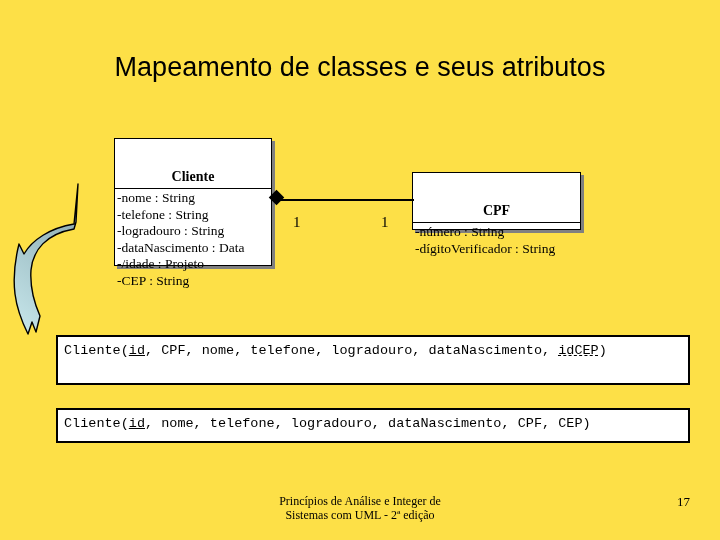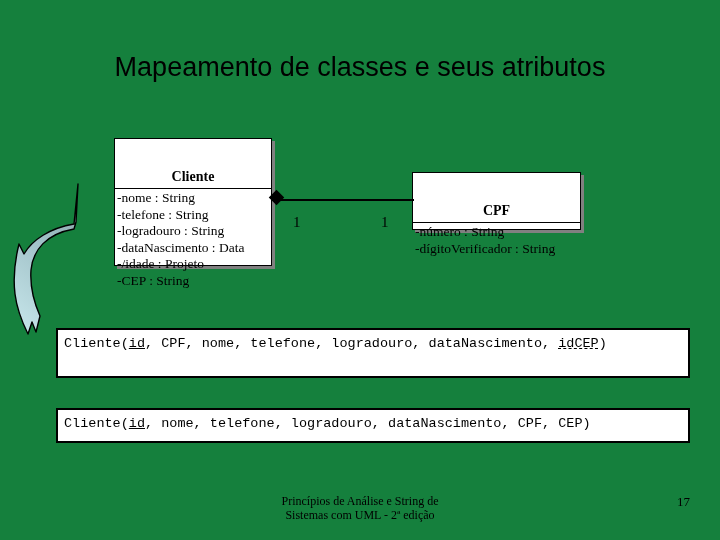--- a/index.html
+++ b/index.html
@@ -4,21 +4,21 @@
 <style>
   html, body {
     margin: 0;
     padding: 0;
     background: #ffffff;
   }
   #slide {
     position: relative;
     width: 720px;
     height: 540px;
-    background: #15803d;
+    background: #fde047;
     overflow: hidden;
     font-family: "Liberation Sans", sans-serif;
   }
 
   
   #slide-title {
     position: absolute;
     left: 0;
     top: 52px;
     width: 720px;
@@ -118,21 +118,21 @@
     box-sizing: border-box;
     background: #ffffff;
     border: 2px solid #000000;
     font-family: "Liberation Mono", monospace;
     font-size: 13.5px;
     line-height: 19px;
     color: #000000;
     padding: 4px 0 4px 6px;
     white-space: nowrap;
   }
-  #code-box-1 { top: 328px; height: 50px; }
+  #code-box-1 { top: 335px; height: 50px; }
   #code-box-2 { top: 408px; height: 35px; }
   .code-line { white-space: pre; }
   .pk { text-decoration: underline; }
   .fk {
     text-decoration: underline;
     text-decoration-style: dashed;
     text-decoration-thickness: 1px;
   }
 
   
@@ -207,18 +207,18 @@
 
   <div class="code-box" id="code-box-1">
     <div class="code-line"><span>Cliente(</span><span class="pk">id</span><span>, CPF, nome, telefone, logradouro, dataNascimento, </span><span class="fk">idCEP</span><span>)</span></div>
   </div>
 
   <div class="code-box" id="code-box-2">
     <div class="code-line"><span>Cliente(</span><span class="pk">id</span><span>, nome, telefone, logradouro, dataNascimento, CPF, CEP)</span></div>
   </div>
 
   <div id="footer-text">
-    <div>Princípios de Análise e String de</div>
+    <div>Princípios de Análise e Integer de</div>
     <div>Sistemas com UML - 2ª edição</div>
   </div>
   <div id="footer-page">17</div>
 
 </div>
 
 </body></html>

